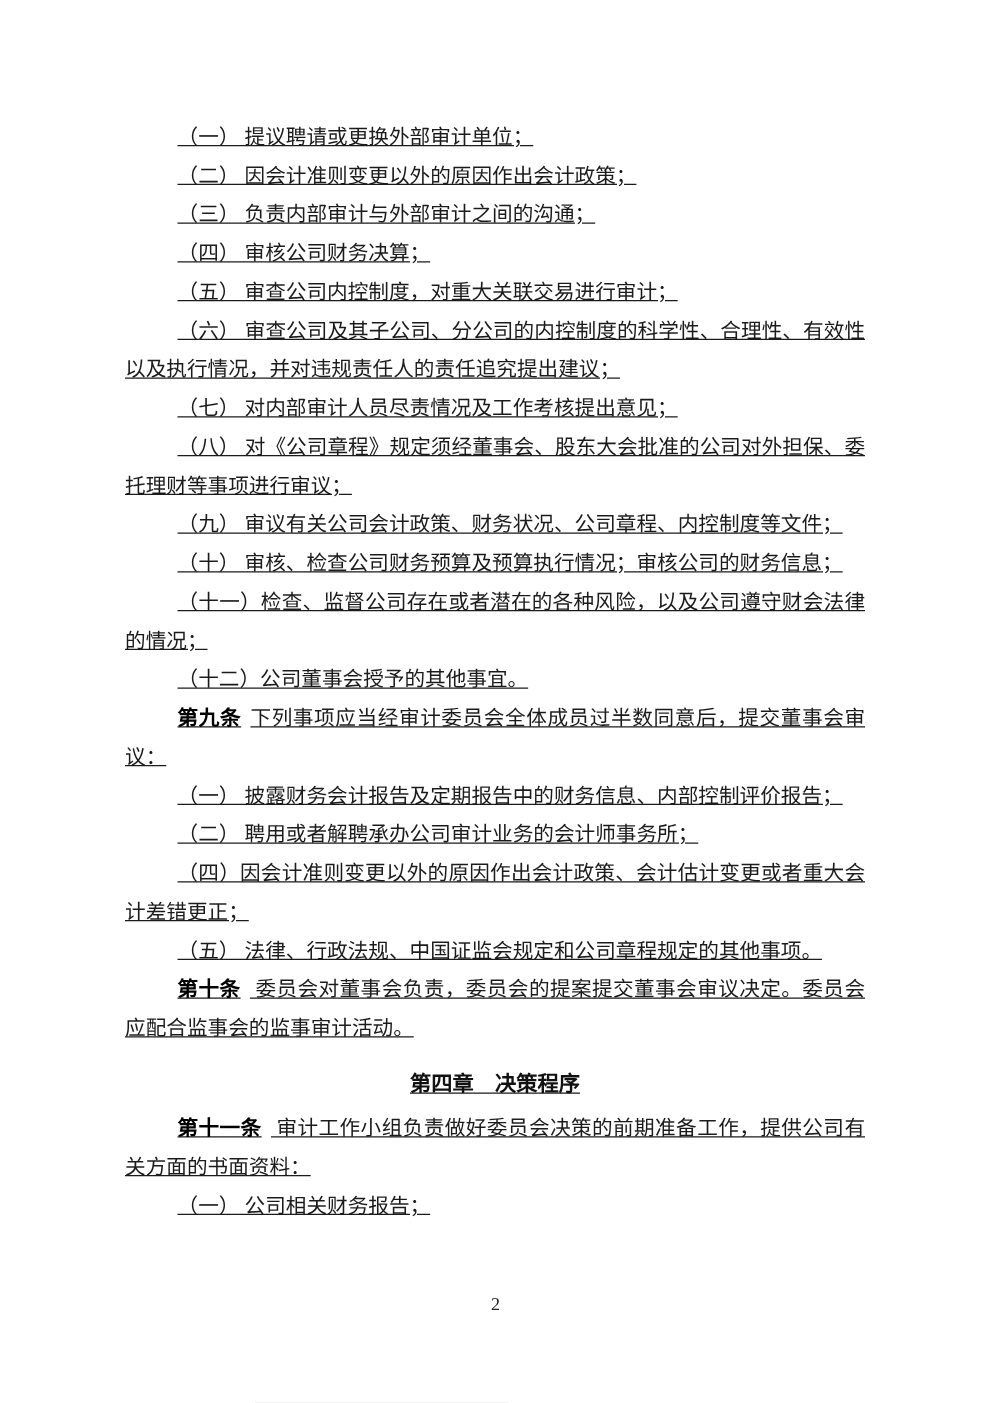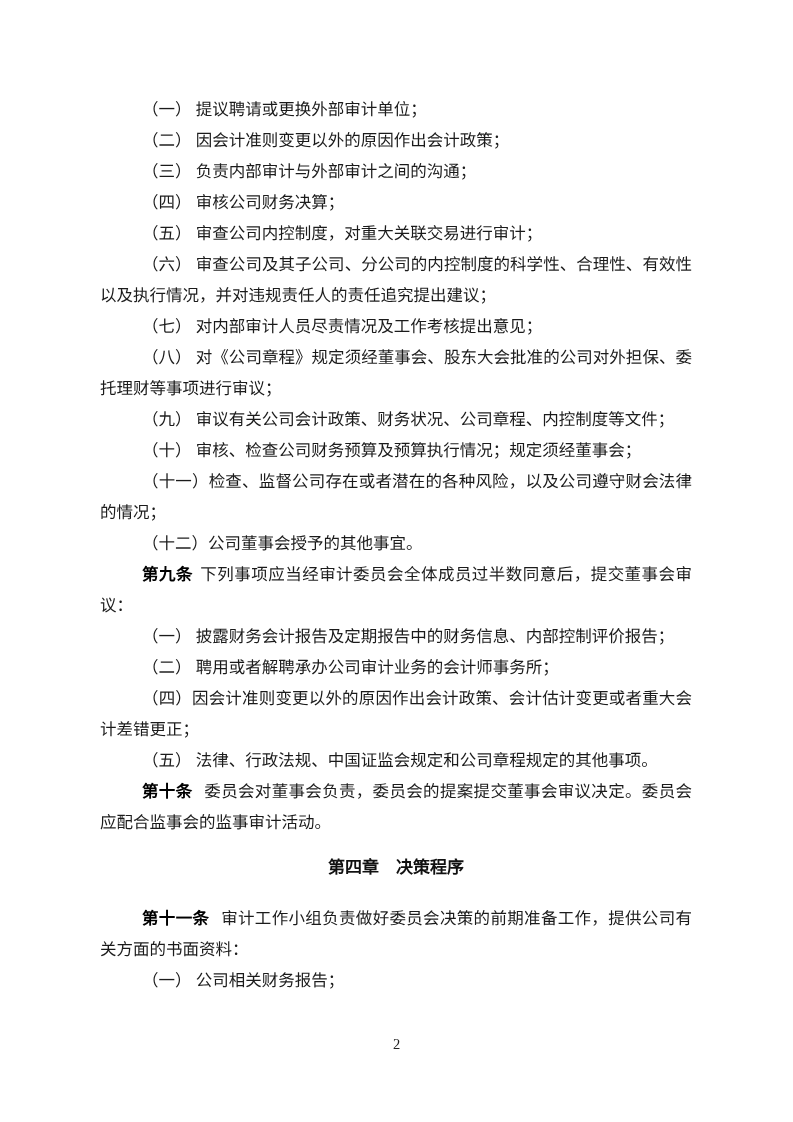--- a/index.html
+++ b/index.html
@@ -12,36 +12,37 @@
     width: 793px;
     height: 1122px;
     margin: 0 auto;
     background: #ffffff;
     overflow: hidden;
     font-family: "Liberation Serif", "DejaVu Serif", serif;
     color: #1b1b1b;
   }
   .content {
     padding: 94px 101px 0 100px; 
+    text-decoration: underline;
   }
   p.para {
     margin: 0;
     font-size: 16.5px;
     line-height: 31px;
     text-align: justify;
     text-indent: 42px;
     word-break: normal;
   }
   p.para.chapter {
     text-align: center;
     text-indent: 0;
     font-weight: bold;
     font-size: 17px;
     margin-top: 14px;
-    margin-bottom: 20px;
+    margin-bottom: 4px;
     color: #111;
   }
   .lead {
     font-weight: bold;
     margin-right: 0.45em;
     color: #000000;
   }
   .page-number {
     position: absolute;
     left: 0;
@@ -59,21 +60,21 @@
   <div class="content">
       <p class="para item"><span class="ptext">（一） 提议聘请或更换外部审计单位；</span></p>
       <p class="para item"><span class="ptext">（二） 因会计准则变更以外的原因作出会计政策；</span></p>
       <p class="para item"><span class="ptext">（三） 负责内部审计与外部审计之间的沟通；</span></p>
       <p class="para item"><span class="ptext">（四） 审核公司财务决算；</span></p>
       <p class="para item"><span class="ptext">（五） 审查公司内控制度，对重大关联交易进行审计；</span></p>
       <p class="para item"><span class="ptext">（六） 审查公司及其子公司、分公司的内控制度的科学性、合理性、有效性以及执行情况，并对违规责任人的责任追究提出建议；</span></p>
       <p class="para item"><span class="ptext">（七） 对内部审计人员尽责情况及工作考核提出意见；</span></p>
       <p class="para item"><span class="ptext">（八） 对《公司章程》规定须经董事会、股东大会批准的公司对外担保、委托理财等事项进行审议；</span></p>
       <p class="para item"><span class="ptext">（九） 审议有关公司会计政策、财务状况、公司章程、内控制度等文件；</span></p>
-      <p class="para item"><span class="ptext">（十） 审核、检查公司财务预算及预算执行情况；规定须经董事会；</span></p>
+      <p class="para item"><span class="ptext">（十） 审核、检查公司财务预算及预算执行情况；审核公司的财务信息；</span></p>
       <p class="para item"><span class="ptext">（十一）检查、监督公司存在或者潜在的各种风险，以及公司遵守财会法律的情况；</span></p>
       <p class="para item"><span class="ptext">（十二）公司董事会授予的其他事宜。</span></p>
       <p class="para article"><b class="lead">第九条</b><span class="ptext">下列事项应当经审计委员会全体成员过半数同意后，提交董事会审议：</span></p>
       <p class="para item"><span class="ptext">（一） 披露财务会计报告及定期报告中的财务信息、内部控制评价报告；</span></p>
       <p class="para item"><span class="ptext">（二） 聘用或者解聘承办公司审计业务的会计师事务所；</span></p>
       <p class="para item"><span class="ptext">（四）因会计准则变更以外的原因作出会计政策、会计估计变更或者重大会计差错更正；</span></p>
       <p class="para item"><span class="ptext">（五） 法律、行政法规、中国证监会规定和公司章程规定的其他事项。</span></p>
       <p class="para article"><b class="lead">第十条</b><span class="ptext"> 委员会对董事会负责，委员会的提案提交董事会审议决定。委员会应配合监事会的监事审计活动。</span></p>
       <p class="para chapter"><span class="ptext">第四章　决策程序</span></p>
       <p class="para article"><b class="lead">第十一条</b><span class="ptext"> 审计工作小组负责做好委员会决策的前期准备工作，提供公司有关方面的书面资料：</span></p>

